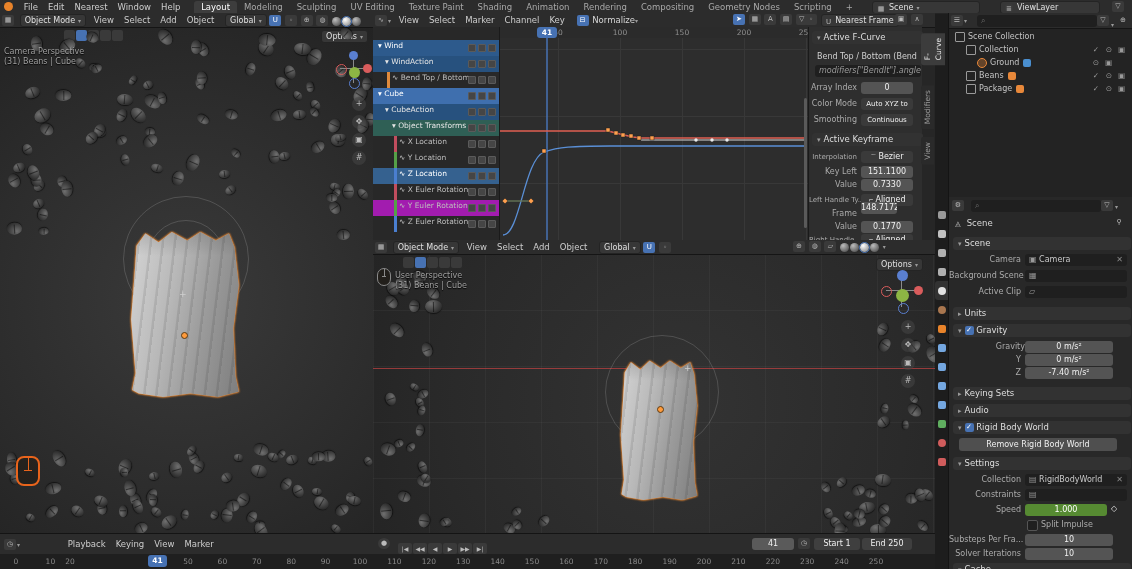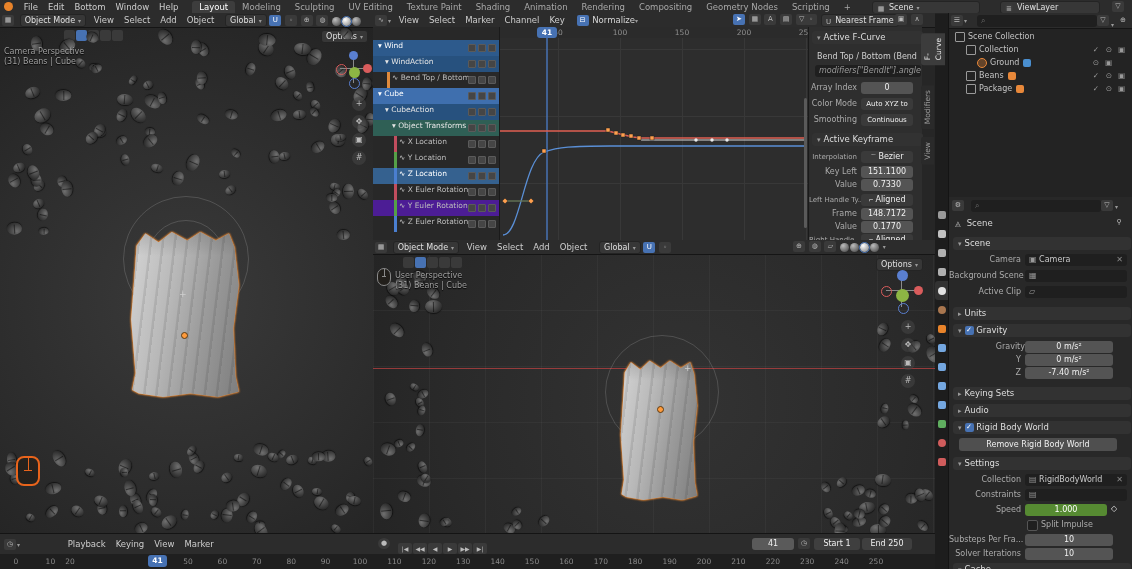--- a/index.html
+++ b/index.html
@@ -67,21 +67,21 @@
   .sideico{position:absolute;width:14px;height:14px;border-radius:50%;background:rgba(70,70,70,.55);color:#bdbdbd;
            text-align:center;line-height:14px;font-size:8px;}
 </style>
 </head>
 <body>
 
 <div id="root">
 
   <div class="r hdr" id="topbar" style="left:0;top:0;width:1132px;height:13px;line-height:13px;">
     <span style="display:inline-block;width:9px;height:9px;border-radius:50%;background:#e8832a;margin:2px 3px 0 4px;vertical-align:top;"></span>
-    <span id="tb-menus"><span class="mn">File</span><span class="mn">Edit</span><span class="mn">Bottom</span><span class="mn">Window</span><span class="mn">Help</span></span>
+    <span id="tb-menus"><span class="mn">File</span><span class="mn">Edit</span><span class="mn">Nearest</span><span class="mn">Window</span><span class="mn">Help</span></span>
     <span id="tb-tabs" style="margin-left:6px;"><span class="tab on">Layout</span><span class="tab">Modeling</span><span class="tab">Sculpting</span><span class="tab">UV Editing</span><span class="tab">Texture Paint</span><span class="tab">Shading</span><span class="tab">Animation</span><span class="tab">Rendering</span><span class="tab">Compositing</span><span class="tab">Geometry Nodes</span><span class="tab">Scripting</span><span class="tab">+</span></span>
     <span class="dd" style="position:absolute;left:872px;top:1px;width:98px;">
       <span class="ib" style="width:8px;height:8px;">▦</span>
       <span>Scene</span>
         <span class="car">▾</span>
     </span>
     <span class="dd" style="position:absolute;left:1000px;top:1px;width:90px;">
       <span class="ib" style="width:8px;height:8px;">≣</span>
       <span>ViewLayer</span>
     </span>
@@ -300,21 +300,21 @@
         <div class="chrow" style="background: rgb(45, 90, 140); color: rgb(255, 255, 255);"><span style="padding-left: 5px;">▾ Wind</span><span style="position: absolute; right: 3px; top: 2px;"><span class="mini"></span><span class="mini"></span><span class="mini"></span></span></div>
         <div class="chrow" style="background: rgb(39, 81, 126); color: rgb(230, 230, 230);"><span style="padding-left: 12px;">▾ WindAction</span><span style="position: absolute; right: 3px; top: 2px;"><span class="mini"></span><span class="mini"></span><span class="mini"></span></span></div>
         <div class="chrow" style="background: rgb(40, 40, 40); color: rgb(189, 189, 189);"><span class="bar" style="background: rgb(224, 138, 60); left: 14px;"></span><span style="padding-left: 19px;">∿ Bend Top / Bottom</span><span style="position: absolute; right: 3px; top: 2px;"><span class="mini"></span><span class="mini"></span><span class="mini"></span></span></div>
         <div class="chrow" style="background: rgb(63, 111, 174); color: rgb(255, 255, 255);"><span style="padding-left: 5px;">▾ Cube</span><span style="position: absolute; right: 3px; top: 2px;"><span class="mini"></span><span class="mini"></span><span class="mini"></span></span></div>
         <div class="chrow" style="background: rgb(39, 81, 126); color: rgb(230, 230, 230);"><span style="padding-left: 12px;">▾ CubeAction</span><span style="position: absolute; right: 3px; top: 2px;"><span class="mini"></span><span class="mini"></span><span class="mini"></span></span></div>
         <div class="chrow" style="background: rgb(47, 95, 85); color: rgb(230, 230, 230);"><span style="padding-left: 19px;">▾ Object Transforms</span><span style="position: absolute; right: 3px; top: 2px;"><span class="mini"></span><span class="mini"></span><span class="mini"></span></span></div>
         <div class="chrow" style="background: rgb(40, 40, 40); color: rgb(189, 189, 189);"><span class="bar" style="background: rgb(193, 77, 94); left: 21px;"></span><span style="padding-left: 26px;">∿ X Location</span><span style="position: absolute; right: 3px; top: 2px;"><span class="mini"></span><span class="mini"></span><span class="mini"></span></span></div>
         <div class="chrow" style="background: rgb(40, 40, 40); color: rgb(189, 189, 189);"><span class="bar" style="background: rgb(85, 160, 71); left: 21px;"></span><span style="padding-left: 26px;">∿ Y Location</span><span style="position: absolute; right: 3px; top: 2px;"><span class="mini"></span><span class="mini"></span><span class="mini"></span></span></div>
         <div class="chrow" style="background: rgb(53, 97, 143); color: rgb(255, 255, 255);"><span class="bar" style="background: rgb(74, 127, 208); left: 21px;"></span><span style="padding-left: 26px;">∿ Z Location</span><span style="position: absolute; right: 3px; top: 2px;"><span class="mini"></span><span class="mini"></span><span class="mini"></span></span></div>
         <div class="chrow" style="background: rgb(40, 40, 40); color: rgb(189, 189, 189);"><span class="bar" style="background: rgb(193, 77, 94); left: 21px;"></span><span style="padding-left: 26px;">∿ X Euler Rotation</span><span style="position: absolute; right: 3px; top: 2px;"><span class="mini"></span><span class="mini"></span><span class="mini"></span></span></div>
-        <div class="chrow" style="background: #4c1d95; color: rgb(189, 189, 189);"><span class="bar" style="background: rgb(85, 160, 71); left: 21px;"></span><span style="padding-left: 26px;">∿ Y Euler Rotation</span><span style="position: absolute; right: 3px; top: 2px;"><span class="mini"></span><span class="mini"></span><span class="mini"></span></span></div>
+        <div class="chrow" style="background: #a21caf; color: rgb(189, 189, 189);"><span class="bar" style="background: rgb(85, 160, 71); left: 21px;"></span><span style="padding-left: 26px;">∿ Y Euler Rotation</span><span style="position: absolute; right: 3px; top: 2px;"><span class="mini"></span><span class="mini"></span><span class="mini"></span></span></div>
         <div class="chrow" style="background: rgb(40, 40, 40); color: rgb(189, 189, 189);"><span class="bar" style="background: rgb(74, 127, 208); left: 21px;"></span><span style="padding-left: 26px;">∿ Z Euler Rotation</span><span style="position: absolute; right: 3px; top: 2px;"><span class="mini"></span><span class="mini"></span><span class="mini"></span></span></div>
       </div>
     <div class="r" style="left:127px;top:14px;width:308px;height:11px;background:#2b2b2b;overflow:hidden;" id="ge-ruler">
         <span class="rlab" style="left: 58px; top: 1px;">50</span>
         <span class="rlab" style="left: 120px; top: 1px;">100</span>
         <span class="rlab" style="left: 182px; top: 1px;">150</span>
         <span class="rlab" style="left: 244px; top: 1px;">200</span>
         <span class="rlab" style="left: 306px; top: 1px;">250</span>
       </div>
     <div class="badge" style="left:164px;top:14px;width:20px;height:11px;">41</div>
@@ -361,21 +361,21 @@
       <div class="phead" style="left:3px;top:106px;width:101px;"><span class="arrowhdr">▾</span><span>Active Keyframe</span></div>
       <div class="lbl" style="left:0;top:124px;width:48px;font-size:7px;">Interpolation</div>
       <div class="num" style="left:52px;top:124px;width:52px;background:#3a3a3a;"><span style="font-size:6px;">⌒ </span><span>Bezier</span></div>
       <div class="lbl" style="left:0;top:139px;width:48px;">Key Left</div>
       <div class="num" style="left:52px;top:139px;width:52px;">151.1100</div>
       <div class="lbl" style="left:0;top:152px;width:48px;">Value</div>
       <div class="num" style="left:52px;top:152px;width:52px;">0.7330</div>
       <div class="lbl" style="left:0;top:167px;width:48px;font-size:7px;">Left Handle Ty...</div>
       <div class="num" style="left:52px;top:167px;width:52px;background:#3a3a3a;"><span style="font-size:6px;">⌐ </span><span>Aligned</span></div>
       <div class="lbl" style="left:0;top:181px;width:48px;">Frame</div>
-      <div class="num" style="left:52px;top:181px;width:52px;">148.7172</div>
+      <div class="num" style="left:52px;top:175px;width:36px;">148.7172</div>
       <div class="lbl" style="left:0;top:194px;width:48px;">Value</div>
       <div class="num" style="left:52px;top:194px;width:52px;">0.1770</div>
       <div class="lbl" style="left:0;top:207px;width:48px;font-size:7px;">Right Handle...</div>
       <div class="num" style="left:52px;top:207px;width:52px;background:#3a3a3a;"><span style="font-size:6px;">⌐ </span><span>Aligned</span></div>
     </div>
     <div id="ge-tabs" style="position:absolute;left:548px;top:20px;width:14px;">
         <span class="vtab on" style="left: 0px; top: 0px;">F-Curve</span>
         <span class="vtab" style="left: 0px; top: 52px;">Modifiers</span>
         <span class="vtab" style="left: 0px; top: 104px;">View</span>
       </div>

